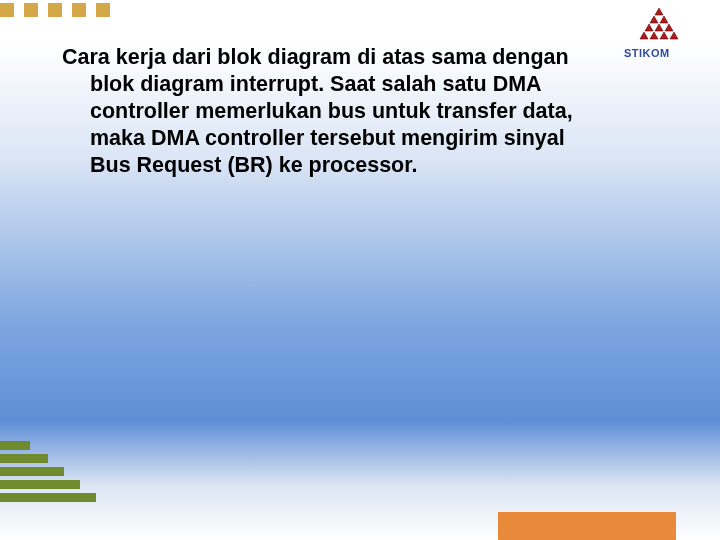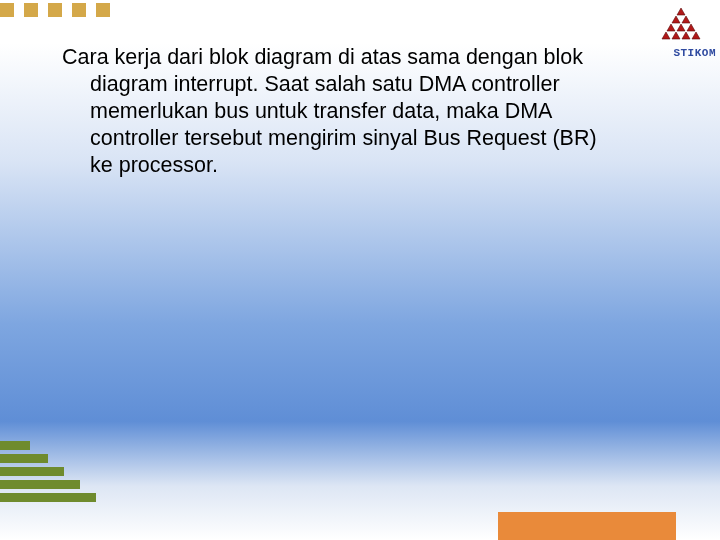--- a/index.html
+++ b/index.html
@@ -21,25 +21,25 @@
   .top-squares .sq {
     width: 14px;
     height: 14px;
     background: #d4a849;
   }
 
   
   .logo {
     position: absolute;
     top: 6px;
-    right: 4px;
+    right: 26px;
     width: 70px;
     height: 60px;
-    font-family: Liberation Mono, monospace;
-    text-align: right;
+    font-family: Liberation Sans, sans-serif;
+    text-align: left;
   }
   .logo svg { display: block; margin: 0 auto; }
   .logo-text {
     font-size: 11px;
     font-weight: bold;
     color: #2f4aa0;
     letter-spacing: 0.5px;
     margin-top: 1px;
   }
 
@@ -50,20 +50,21 @@
     left: 62px;
     width: 540px;
     font-size: 21.5px;
     line-height: 1.25;
     color: #000;
   }
   .content p {
     margin: 0;
     text-indent: -28px;
     padding-left: 28px;
+    font-weight: bold;
   }
   .content p + p { margin-top: 0; }
 
   
   .green-bars {
     position: absolute;
     left: 0;
     bottom: 38px;
     display: flex;
     flex-direction: column;

